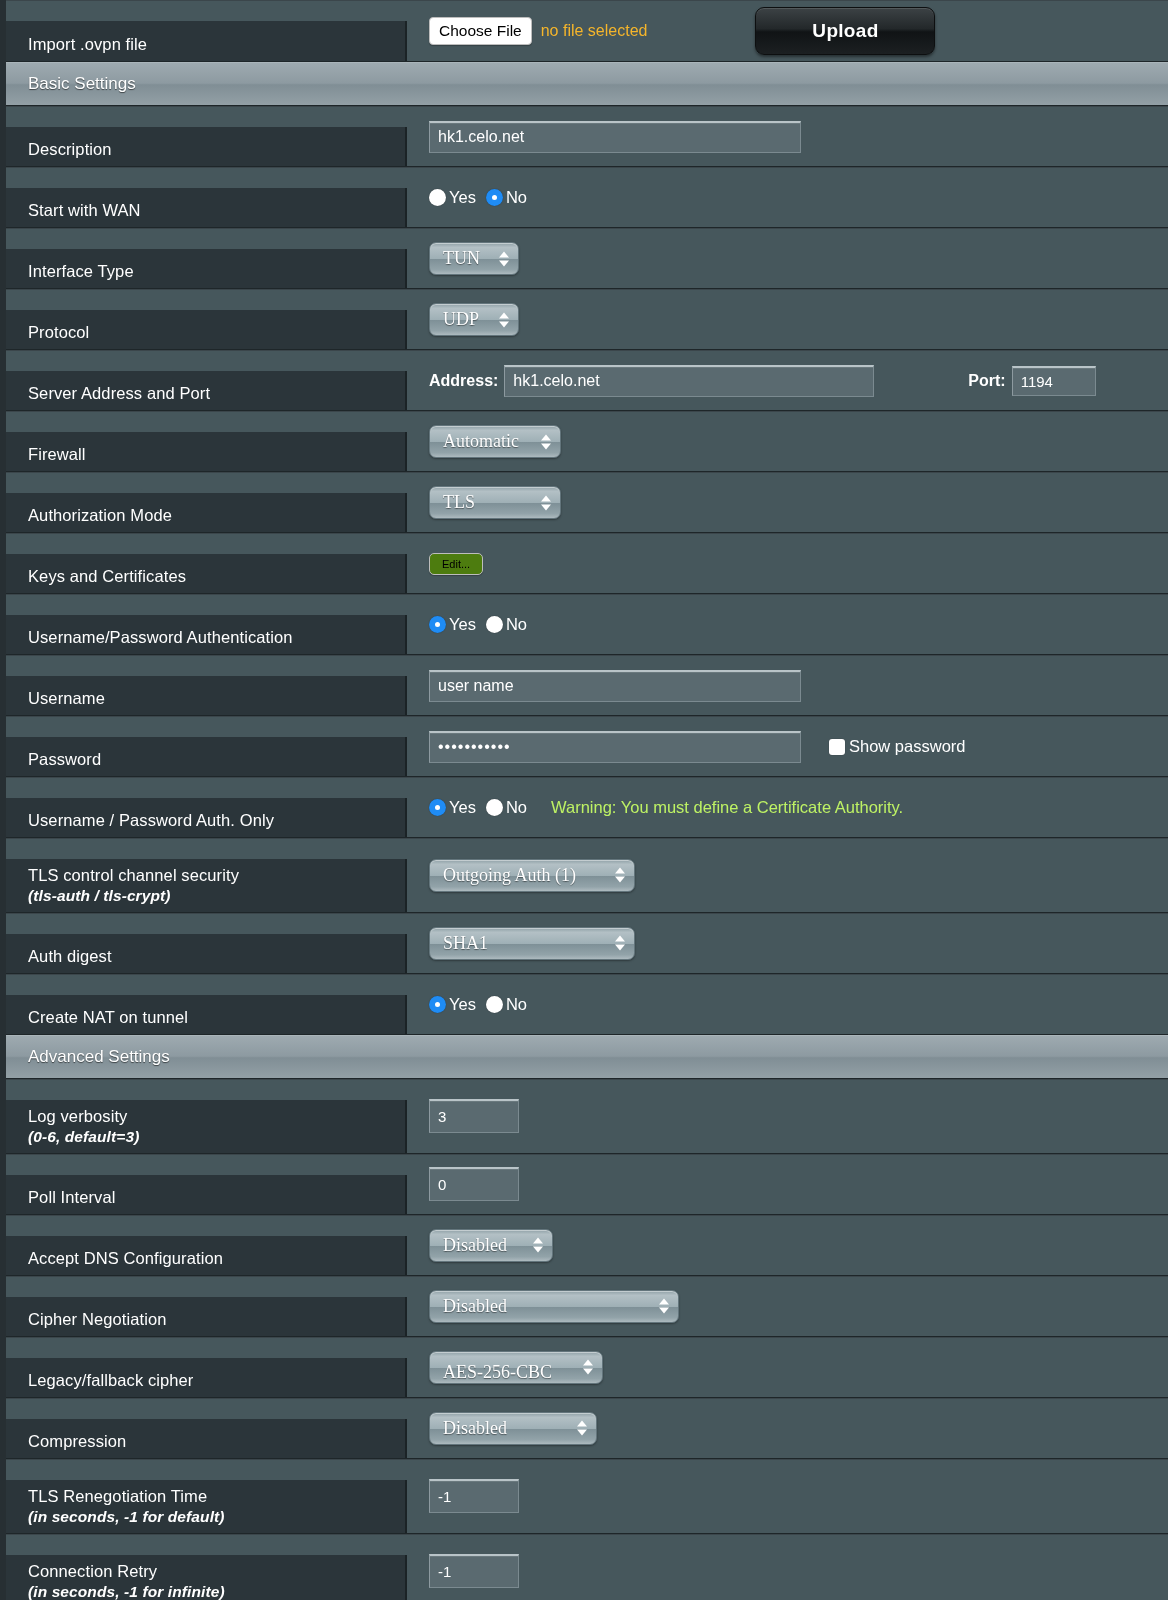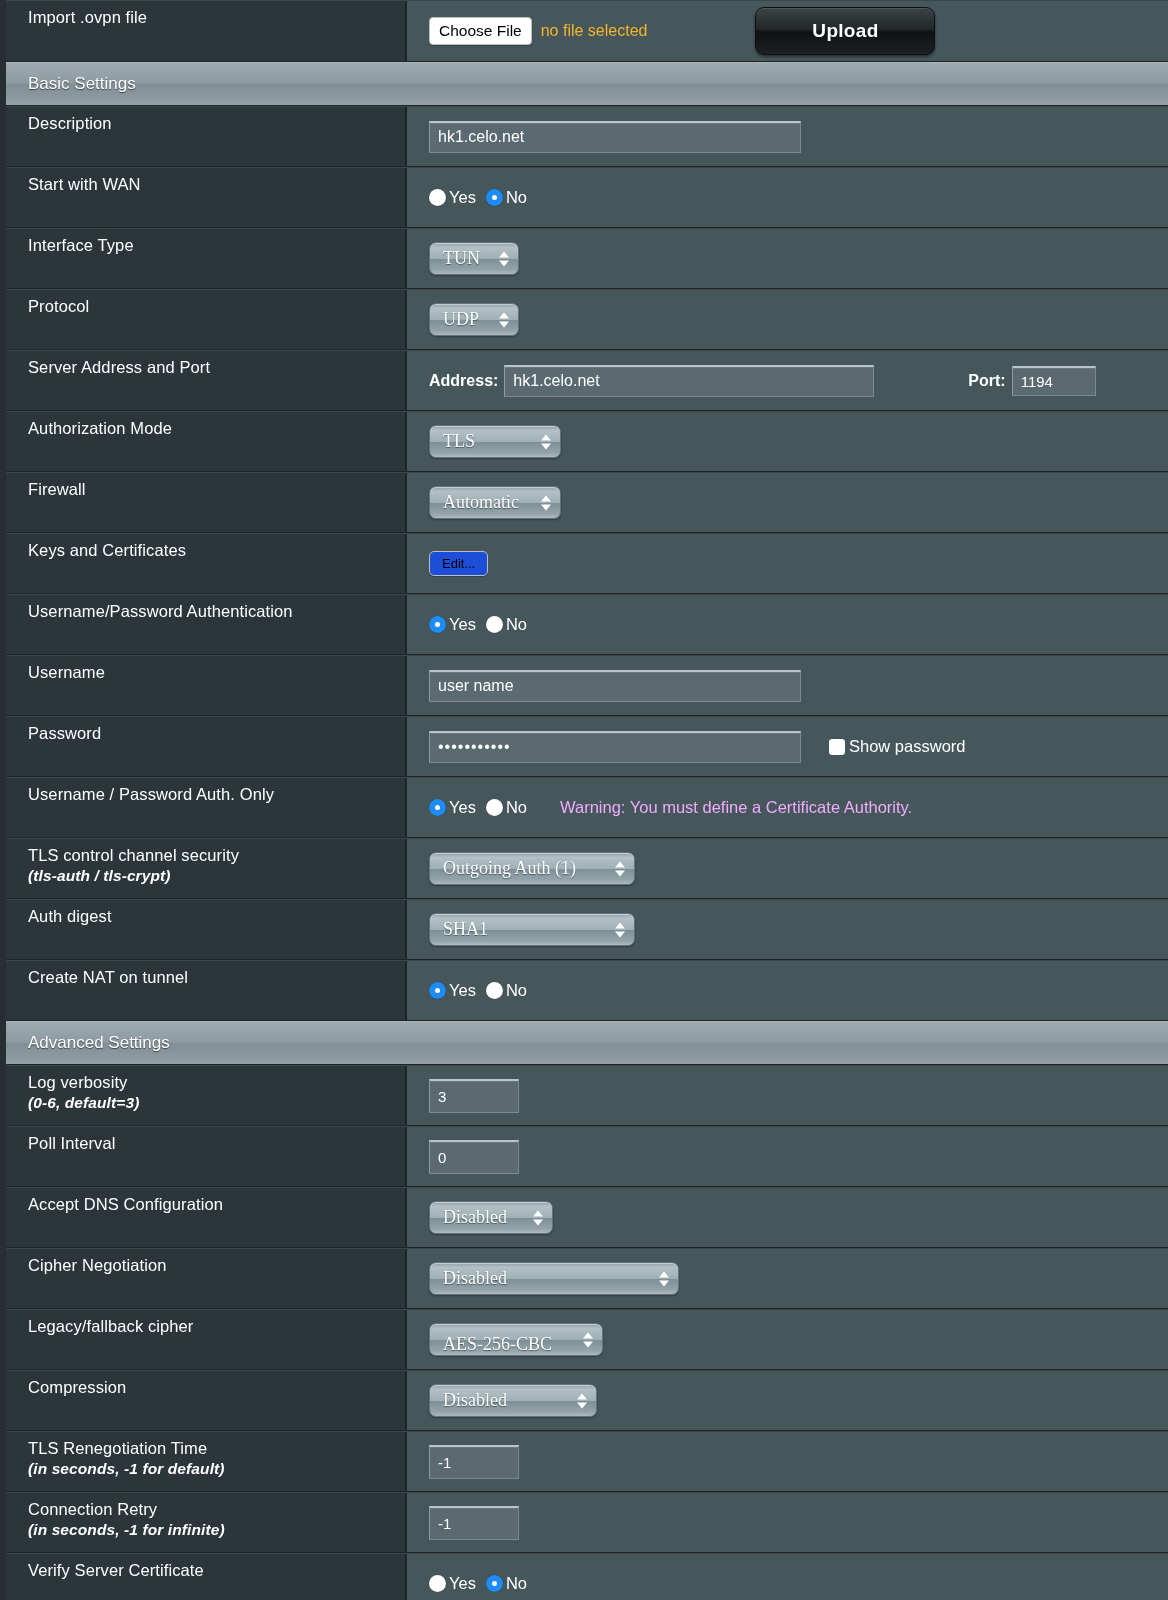--- a/index.html
+++ b/index.html
@@ -32,25 +32,26 @@
     background: #46575c;
   }
   .row .label {
     width: 401px;
     min-width: 401px;
     box-sizing: border-box;
     background: #2b353a;
     border-right: 2px solid #1b2326;
     display: flex;
     flex-direction: column;
-    justify-content: flex-start;
+    justify-content: flex-end;
     padding: 6px 0 6px 22px;
     font-size: 16.5px;
     line-height: 1.28;
     letter-spacing: .1px;
+    margin-top: 20px;
   }
   .row .label .sub {
     font-style: italic;
     font-size: 15.5px;
     font-weight: 700;
   }
   .row .label .main { font-weight: 400; }
   .row .field {
     flex: 1;
     box-sizing: border-box;
@@ -211,26 +212,26 @@
     cursor: pointer;
     box-shadow: 0 1px 1px rgba(0,0,0,.25);
   }
   .file-name {
     color: #f5b52b;
     font-size: 16px;
     margin-left: 9px;
     white-space: nowrap;
   }
   .edit-btn {
-    background: #1d4ed8;
+    background: #4d7c0f;
     color: #000000;
     border: 1px solid #bdbdbd;
     border-radius: 5px;
     font-family: "Liberation Sans", sans-serif;
-    font-size: 13px;
+    font-size: 11px;
     padding: 4px 12px;
     cursor: pointer;
     box-shadow: 0 1px 1px rgba(0,0,0,.25);
   }
   .upload-btn {
     width: 180px;
     height: 48px;
     margin-left: 108px;
     border-radius: 9px;
     border: 1px solid #0d0f10;
@@ -238,23 +239,23 @@
     color: #ffffff;
     font-family: "Liberation Sans", sans-serif;
     font-size: 19px;
     font-weight: 700;
     letter-spacing: .3px;
     cursor: pointer;
     box-shadow: 0 2px 3px rgba(0,0,0,.45), inset 0 1px 0 rgba(255,255,255,.12);
   }
 
   .warn {
-    color: #f0abfc;
+    color: #bef264;
     font-size: 16.5px;
-    margin-left: 15px;
+    margin-left: 6px;
     white-space: nowrap;
   }
   .spacer-after { margin-left: 28px; }
 </style>
 </head>
 <body>
 
 <div class="page">
 
   <div class="row">
@@ -336,40 +337,40 @@
       <input class="tinput w-addr" type="text" value="hk1.celo.net" style="">
       <span class="port-wrap">
         <span class="inline-label">Port:</span>
         <input class="tinput w-port" type="text" value="1194" style="">
       </span>
     </div>
   </div>
 
   <div class="row">
     <div class="label">
+      <span class="main">Firewall</span>
+    </div>
+    <div class="field">
+      <div class="sel sel-w-132">
+        <span>Automatic</span>
+        <span class="arrows">
+            <i class="up"></i>
+            <i class="dn"></i>
+          </span>
+      </div>
+    </div>
+  </div>
+
+  <div class="row">
+    <div class="label">
       <span class="main">Authorization Mode</span>
     </div>
     <div class="field">
       <div class="sel sel-w-132">
         <span>TLS</span>
-        <span class="arrows">
-            <i class="up"></i>
-            <i class="dn"></i>
-          </span>
-      </div>
-    </div>
-  </div>
-
-  <div class="row">
-    <div class="label">
-      <span class="main">Firewall</span>
-    </div>
-    <div class="field">
-      <div class="sel sel-w-132">
-        <span>Automatic</span>
         <span class="arrows">
             <i class="up"></i>
             <i class="dn"></i>
           </span>
       </div>
     </div>
   </div>
 
   <div class="row">
     <div class="label">

